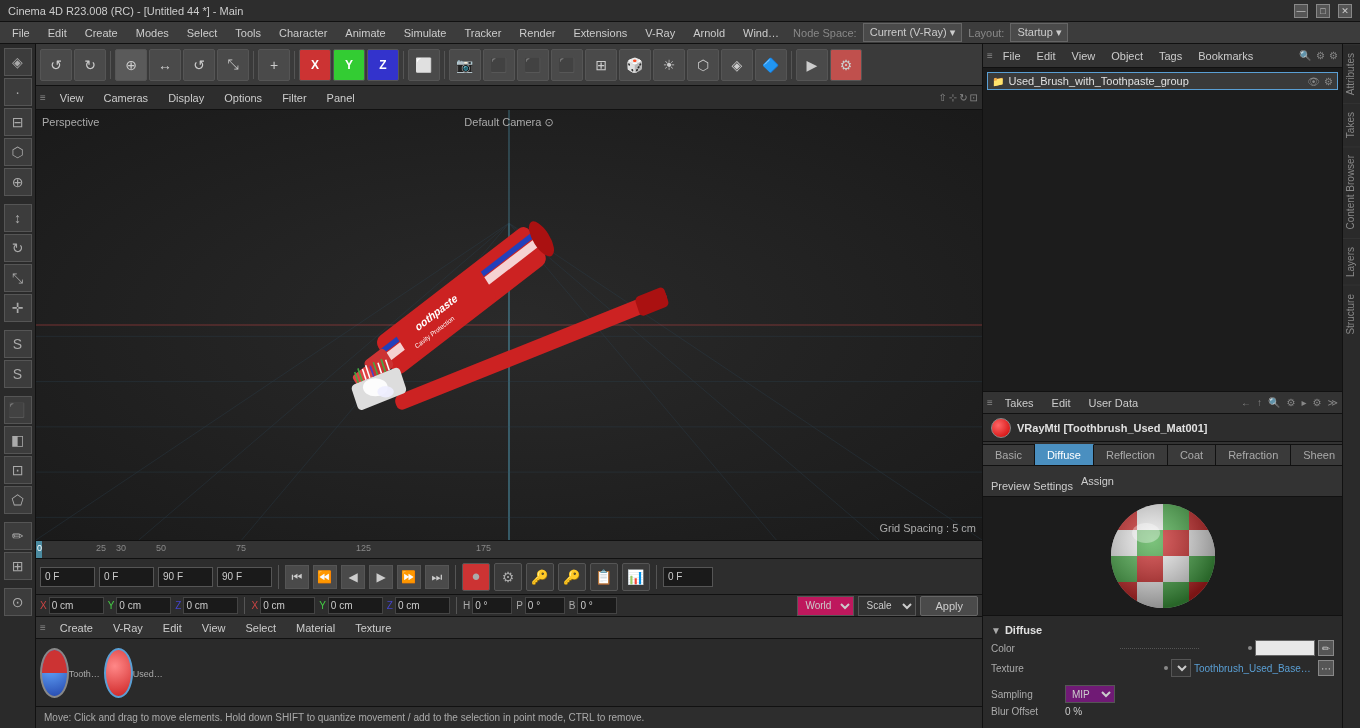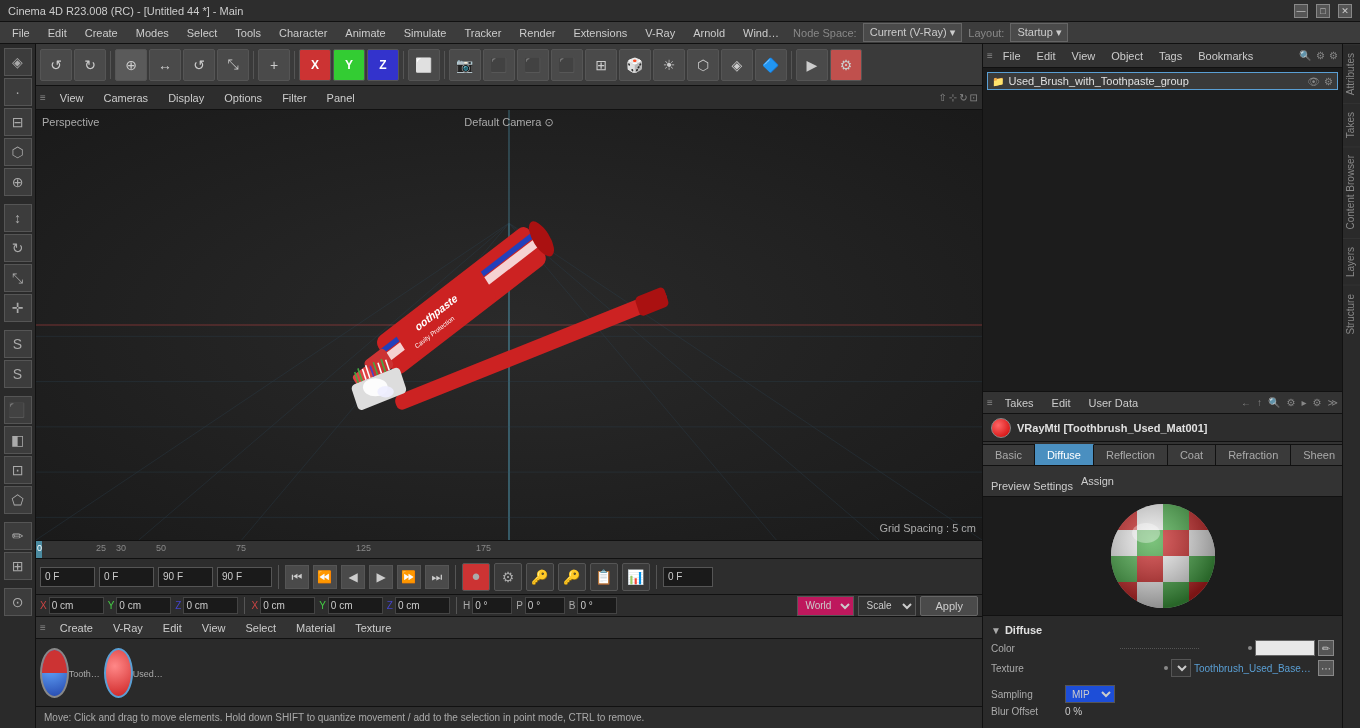--- a/index.html
+++ b/index.html
@@ -98,21 +98,21 @@
     ::-webkit-scrollbar { width: 8px; height: 8px; }
     ::-webkit-scrollbar-track { background: #2a2a2a; }
     ::-webkit-scrollbar-thumb { background: #555; border-radius: 2px; }
 
     .small-icon { font-size: 10px; color: #888; cursor: pointer; }
     .icon-row { display: flex; gap: 2px; align-items: center; }
 
     
     .sampling-row { display: flex; align-items: center; gap: 4px; margin-bottom: 3px; }
     .sampling-label { font-size: 10px; color: #aaa; width: 70px; }
-    .sampling-dropdown { height: 18px; background: #1d4ed8; border: 1px solid #555; color: #ccc; font-size: 10px; padding: 0 2px; width: 50px; }
+    .sampling-dropdown { height: 18px; background: #701a75; border: 1px solid #555; color: #ccc; font-size: 10px; padding: 0 2px; width: 50px; }
     .sampling-value { font-size: 10px; color: #ccc; width: 40px; }
 
   </style>
 </head>
 <body>
 
 <div id="titlebar">
   <span class="title">Cinema 4D R23.008 (RC) - [Untitled 44 *] - Main</span>
   <div class="controls">
     <div class="ctrl-btn">—</div>

